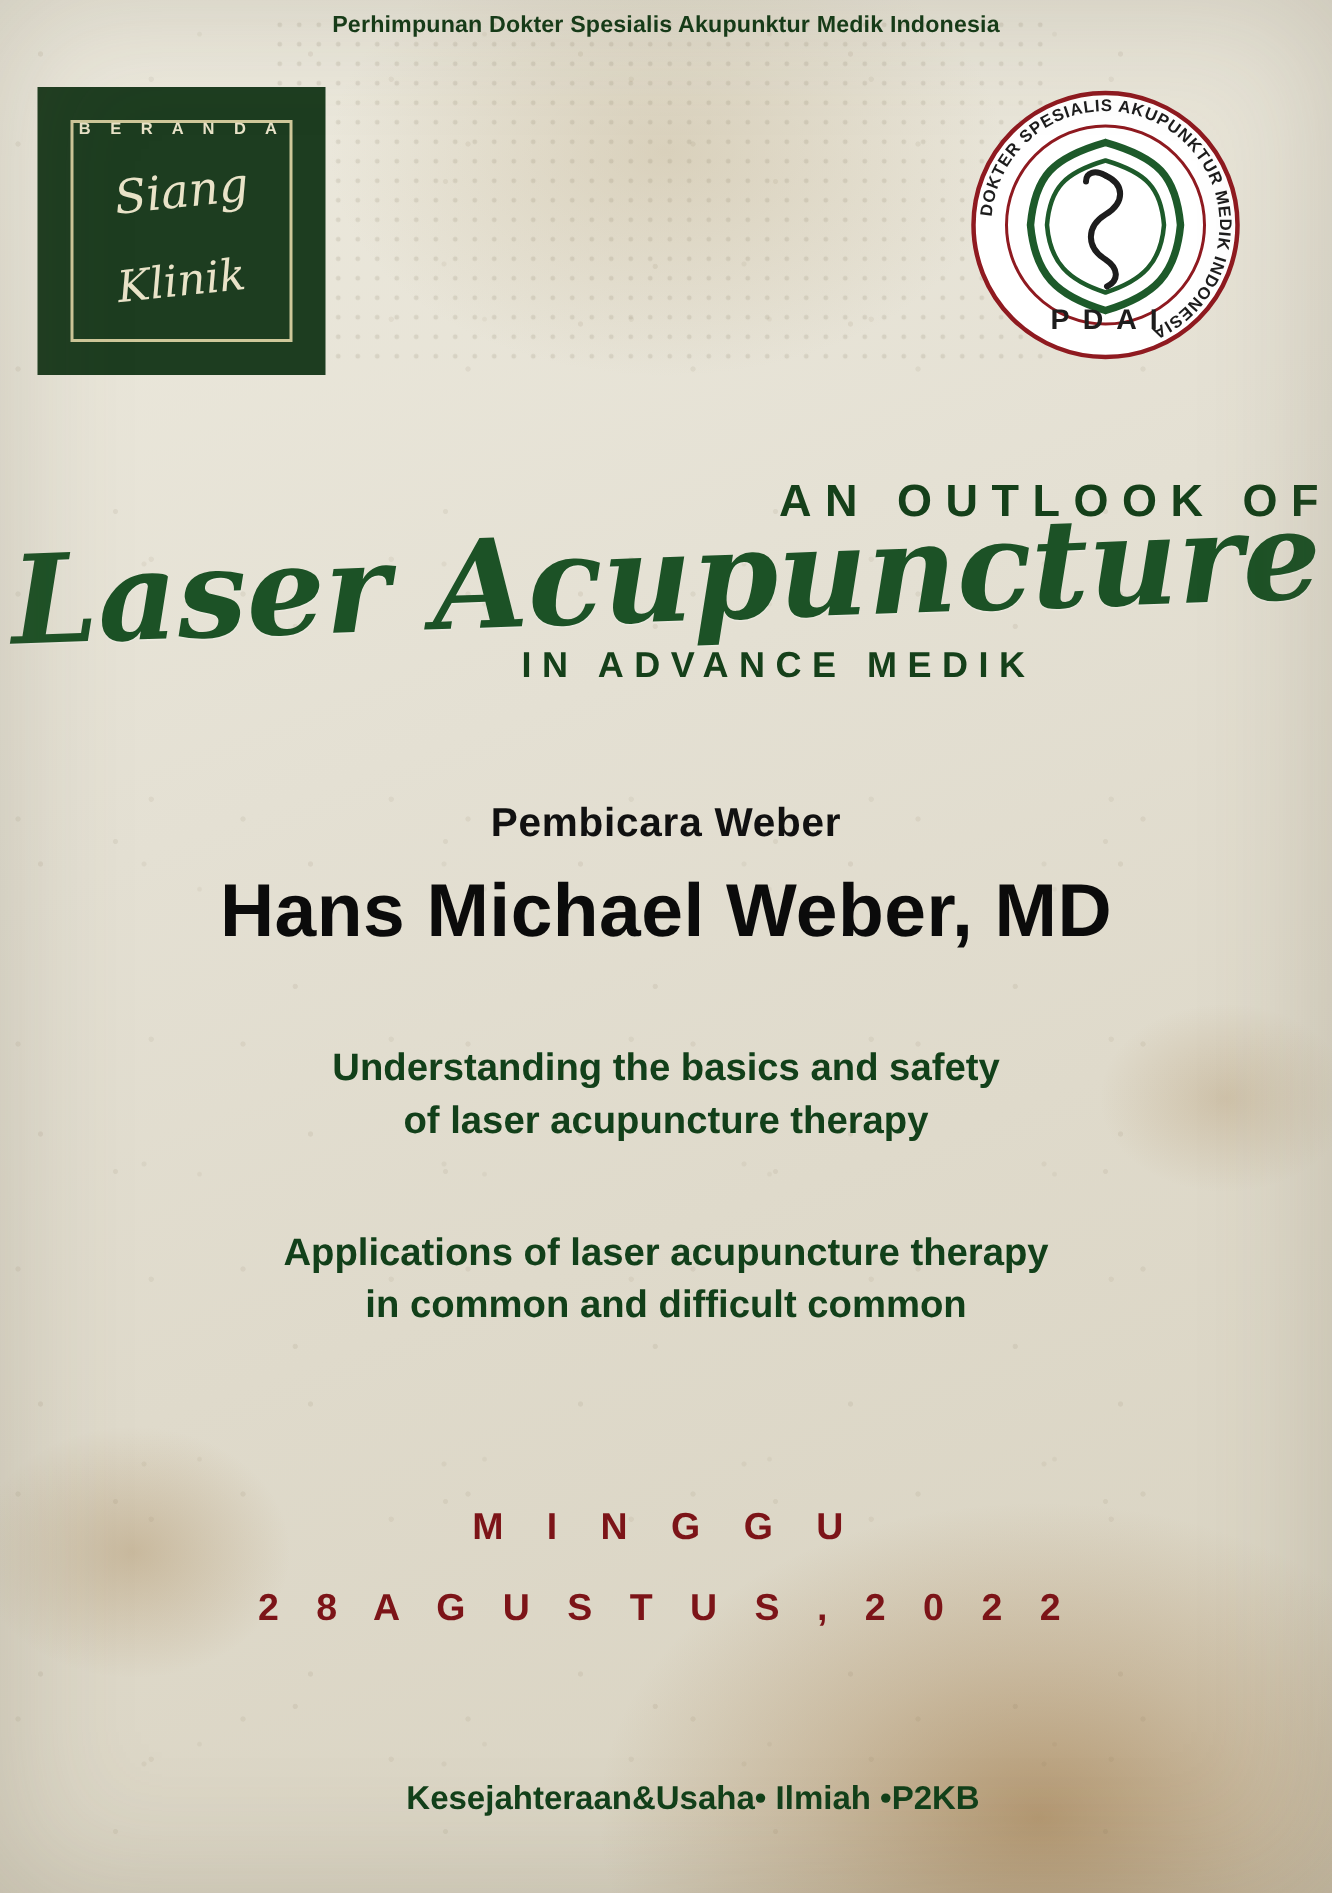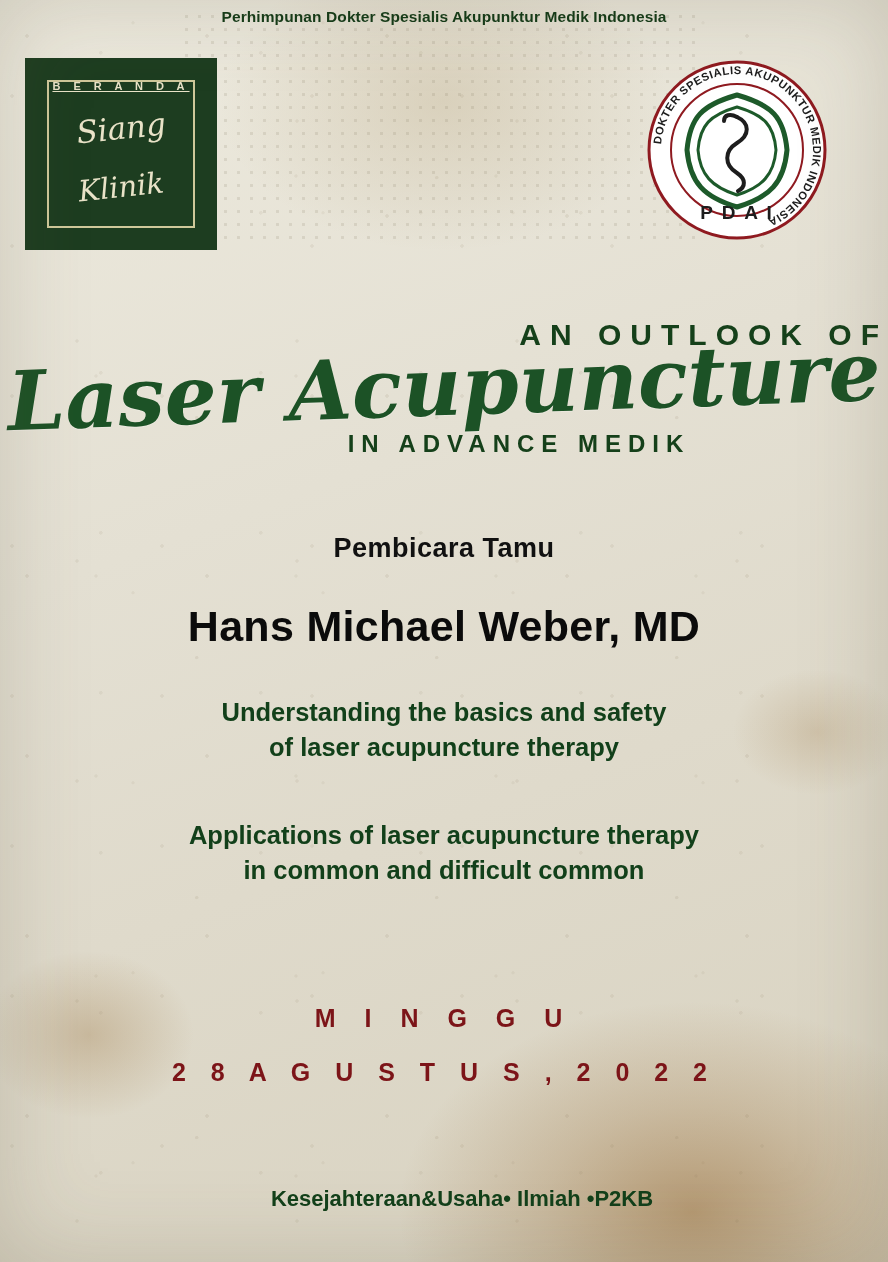--- a/index.html
+++ b/index.html
@@ -84,21 +84,20 @@
     border: 2px solid #cfc89a;
   }
   .beranda-logo .b-word {
     position: absolute;
     top: 22px; left: 0; right: 0;
     text-align: center;
     color: #e9e3c8;
     font-size: 11px;
     letter-spacing: 5px;
     font-weight: bold;
-    text-decoration: underline;
   }
   .beranda-logo .script1 {
     position: absolute;
     top: 52px; left: 0; right: 0;
     text-align: center;
     color: #e9e3c8;
     font-size: 31px;
     font-family: "DejaVu Serif", serif;
     font-style: italic;
     transform: rotate(-6deg);
@@ -169,25 +168,24 @@
     text-align: center;
     font-size: 27px;
     font-weight: bold;
     color: #111111;
     letter-spacing: 0.5px;
   }
   .speaker-name {
     position: absolute;
     top: 578px; left: 0; right: 0;
     text-align: center;
-    font-size: 43px;
+    font-size: 50px;
     font-weight: bold;
     color: #0b0b0b;
     letter-spacing: 0.3px;
-    margin-top: 24px;
   }
 
   
   .topic {
     position: absolute;
     left: 0; right: 0;
     text-align: center;
     font-size: 25.5px;
     font-weight: bold;
     color: #12401a;
@@ -259,21 +257,21 @@
       <text x="95" y="164" text-anchor="middle" font-family="Liberation Sans, sans-serif" font-size="19" font-weight="bold" fill="#1d1d1d" letter-spacing="2">P D A I</text>
     </svg>
   </div>
 
   <div class="title-block">
     <div class="an-outlook">AN OUTLOOK OF</div>
     <div class="laser-acu">Laser Acupuncture</div>
     <div class="in-advance">IN ADVANCE MEDIK</div>
   </div>
 
-  <div class="pembicara">Pembicara  Tamu</div>
+  <div class="pembicara">Pembicara  Weber</div>
   <div class="speaker-name">Hans Michael Weber, MD</div>
 
   <div class="topic topic-1" style="white-space: pre-line;">Understanding the basics and safety
 of laser acupuncture therapy</div>
   <div class="topic topic-2" style="white-space: pre-line;">Applications of laser acupuncture therapy
 in common and difficult common</div>
 
   <div class="date-line day">M I N G G U</div>
   <div class="date-line date">2 8   A G U S T U S ,   2 0 2 2</div>
 

